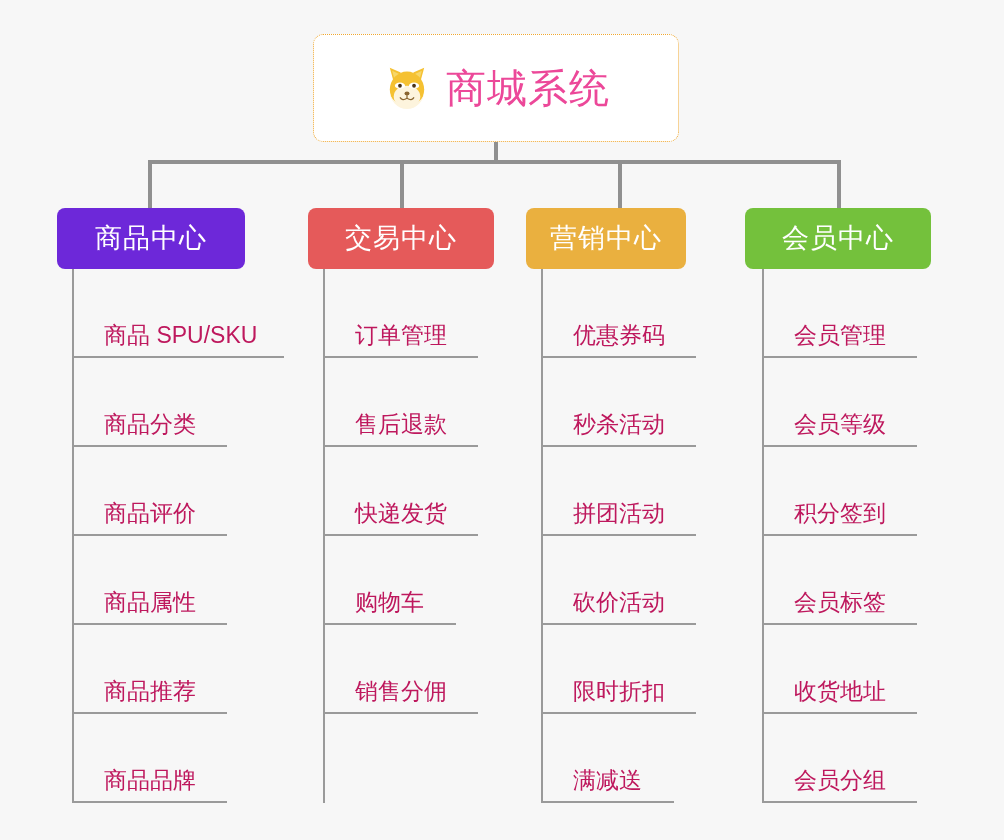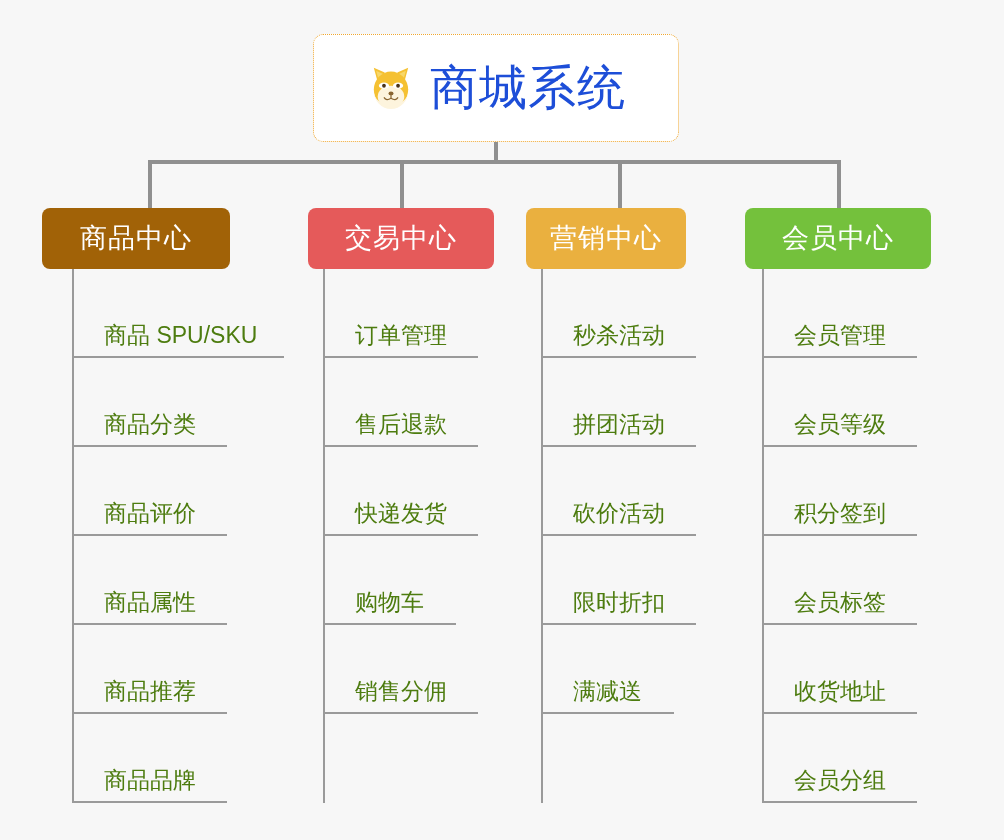--- a/index.html
+++ b/index.html
@@ -35,22 +35,22 @@
   }
   .root-emoji {
     font-size: 44px;
     line-height: 1;
     display: block;
     width: 50px;
     height: 50px;
   }
   .root-emoji svg { display: block; width: 50px; height: 50px; }
   .root-title {
-    font-size: 48px;
-    color: #1d4ed8;
+    font-size: 40px;
+    color: #ec4899;
     letter-spacing: 1px;
     line-height: 1;
   }
 
   
   .conn {
     position: absolute;
     background: #909090;
   }
   .conn-stem-top {            
@@ -102,21 +102,21 @@
   }
   .item {
     position: relative;
     height: 89px;
     display: flex;
     align-items: flex-end;
     padding-left: 32px;
   }
   .item-text {
     font-size: 23px;
-    color: #4d7c0f;
+    color: #be185d;
     line-height: 1;
     padding-bottom: 11px;
     white-space: nowrap;
   }
   .item-rule {
     position: absolute;
     left: 0;
     bottom: 0;
     height: 2px;
     background: #9a9a9a;
@@ -148,21 +148,21 @@
       </svg>
     </span>
     <span class="root-title">商城系统</span>
   </div>
 
   <div class="conn conn-stem-top"></div>
   <div class="conn conn-bus"></div>
 
   <div id="branches">
       <div class="conn conn-drop" style="left: 148px;"></div>
-      <div class="cat-box" style="left: 42px; width: 188px; background: #a16207;">
+      <div class="cat-box" style="left: 57px; width: 188px; background: #6d28d9;">
         <span class="cat-label">商品中心</span>
       </div>
       <div class="column" style="left: 72px;">
         <div class="spine" style="height: 534px;"></div>
         <div class="item">
           <span class="item-text">商品 SPU/SKU</span>
           <div class="item-rule" style="width: 212px;"></div>
         </div>
         <div class="item">
           <span class="item-text">商品分类</span>
@@ -212,20 +212,24 @@
           <div class="item-rule" style="width: 155px;"></div>
         </div>
       </div>
       <div class="conn conn-drop" style="left: 618px;"></div>
       <div class="cat-box" style="left: 526px; width: 160px; background: rgb(234, 176, 63);">
         <span class="cat-label">营销中心</span>
       </div>
       <div class="column" style="left: 541px;">
         <div class="spine" style="height: 534px;"></div>
         <div class="item">
+          <span class="item-text">优惠券码</span>
+          <div class="item-rule" style="width: 155px;"></div>
+        </div>
+        <div class="item">
           <span class="item-text">秒杀活动</span>
           <div class="item-rule" style="width: 155px;"></div>
         </div>
         <div class="item">
           <span class="item-text">拼团活动</span>
           <div class="item-rule" style="width: 155px;"></div>
         </div>
         <div class="item">
           <span class="item-text">砍价活动</span>
           <div class="item-rule" style="width: 155px;"></div>

